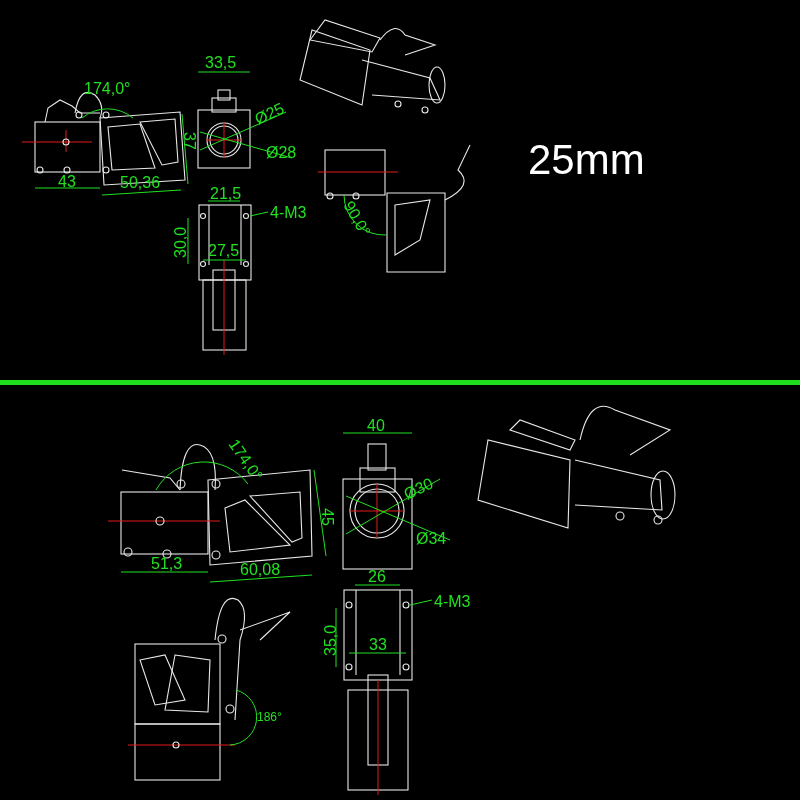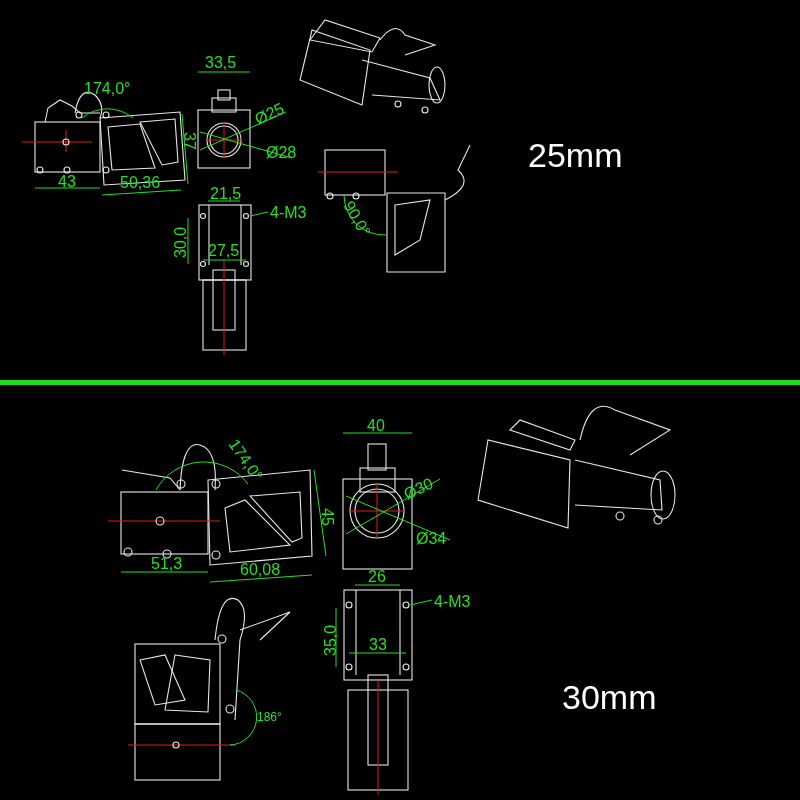--- a/index.html
+++ b/index.html
@@ -7,21 +7,21 @@
   .panel{position:absolute;left:0;width:800px;background:#000;}
   .panel.top{top:0;height:380px;}
   .panel.bottom{top:388px;height:412px;}
   .divider{position:absolute;left:0;top:380px;width:800px;height:5px;background:#1fdc1f;}
   svg{position:absolute;left:0;top:0;}
   .w{stroke:#e8e8e8;fill:none;stroke-width:1.1;}
   .r{stroke:#e21a1a;fill:none;stroke-width:1;}
   .g{stroke:#22e022;fill:none;stroke-width:1;}
   .dim{fill:#22e022;font-family:"Liberation Sans",sans-serif;font-size:16px;}
   .dim.sm{font-size:12px;}
-  .size-label{position:absolute;color:#fff;font-size:34px;font-family:"Liberation Sans",sans-serif;}
+  .size-label{position:absolute;color:#fff;font-size:42px;font-family:"Liberation Sans",sans-serif;}
 </style>
 </head>
 <body>
 
 <div class="panel top">
   <svg width="800" height="380" viewBox="0 0 800 380">
 
     <g>
       <rect class="w" x="35" y="122" width="65" height="50"></rect>
       <path class="w" d="M45 122 L48 108 L60 100 L72 106 L80 113 L100 113"></path>
@@ -193,14 +193,13 @@
     <g>
       <polygon class="w" points="478,500 488,440 570,460 568,528"></polygon>
       <polygon class="w" points="510,430 520,420 575,440 570,450"></polygon>
       <path class="w" d="M575 460 L660 480 L662 510 L575 505"></path>
       <ellipse class="w" cx="663" cy="495" rx="12" ry="24"></ellipse>
       <path class="w" d="M580 440 Q590 395 615 410 L670 430 L630 455"></path>
       <circle class="w" cx="620" cy="516" r="4"></circle>
         <circle class="w" cx="658" cy="520" r="4"></circle>
     </g>
   </svg>
-  <div class="size-label" style="left:562px;top:290px;">30mm</div>
 </div>
 
 </body></html>

